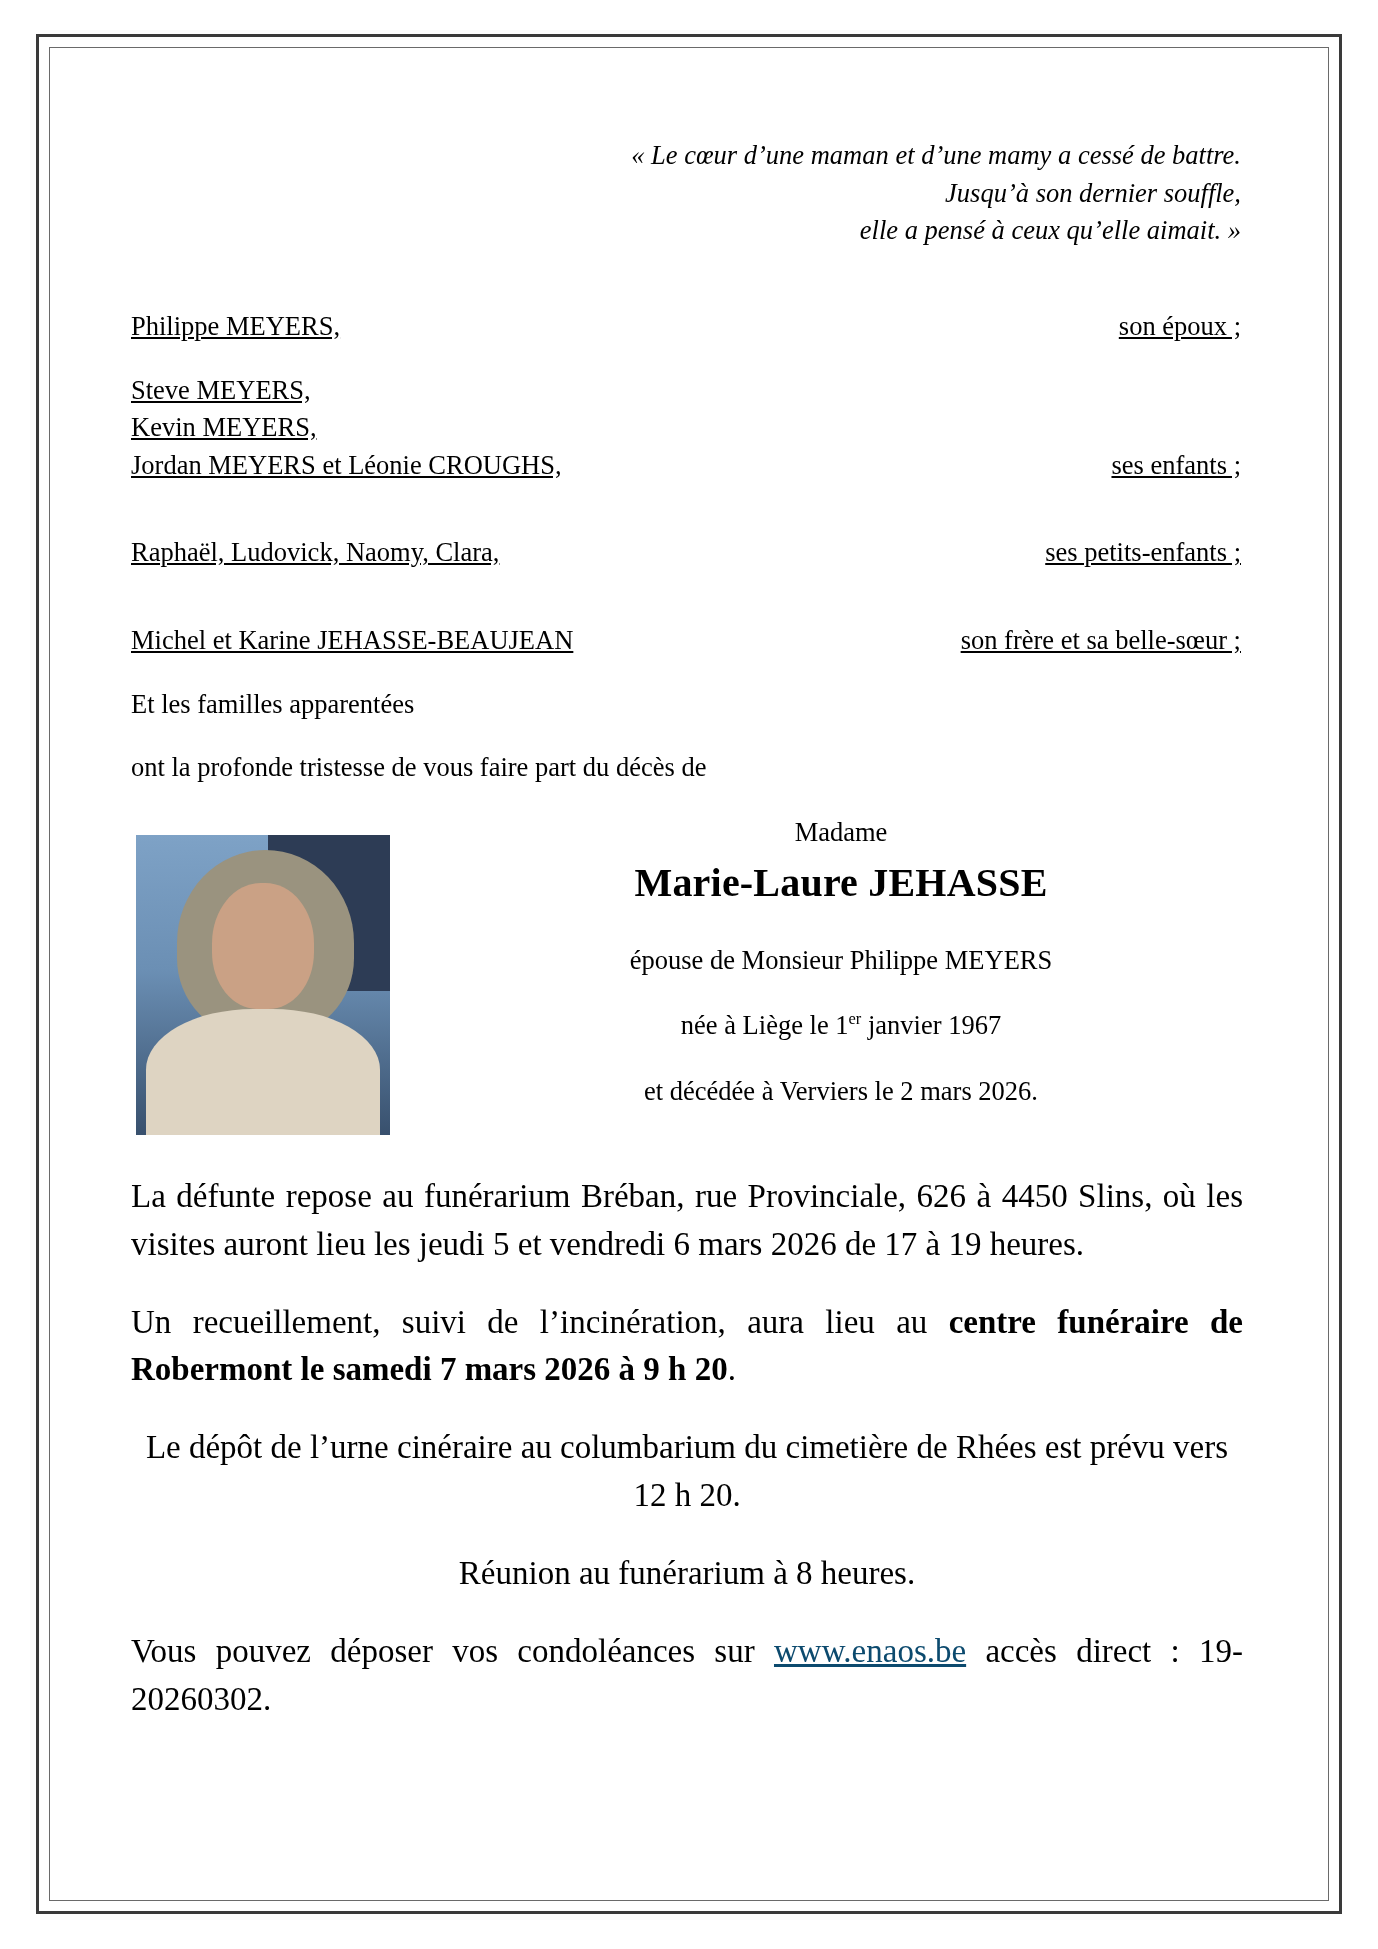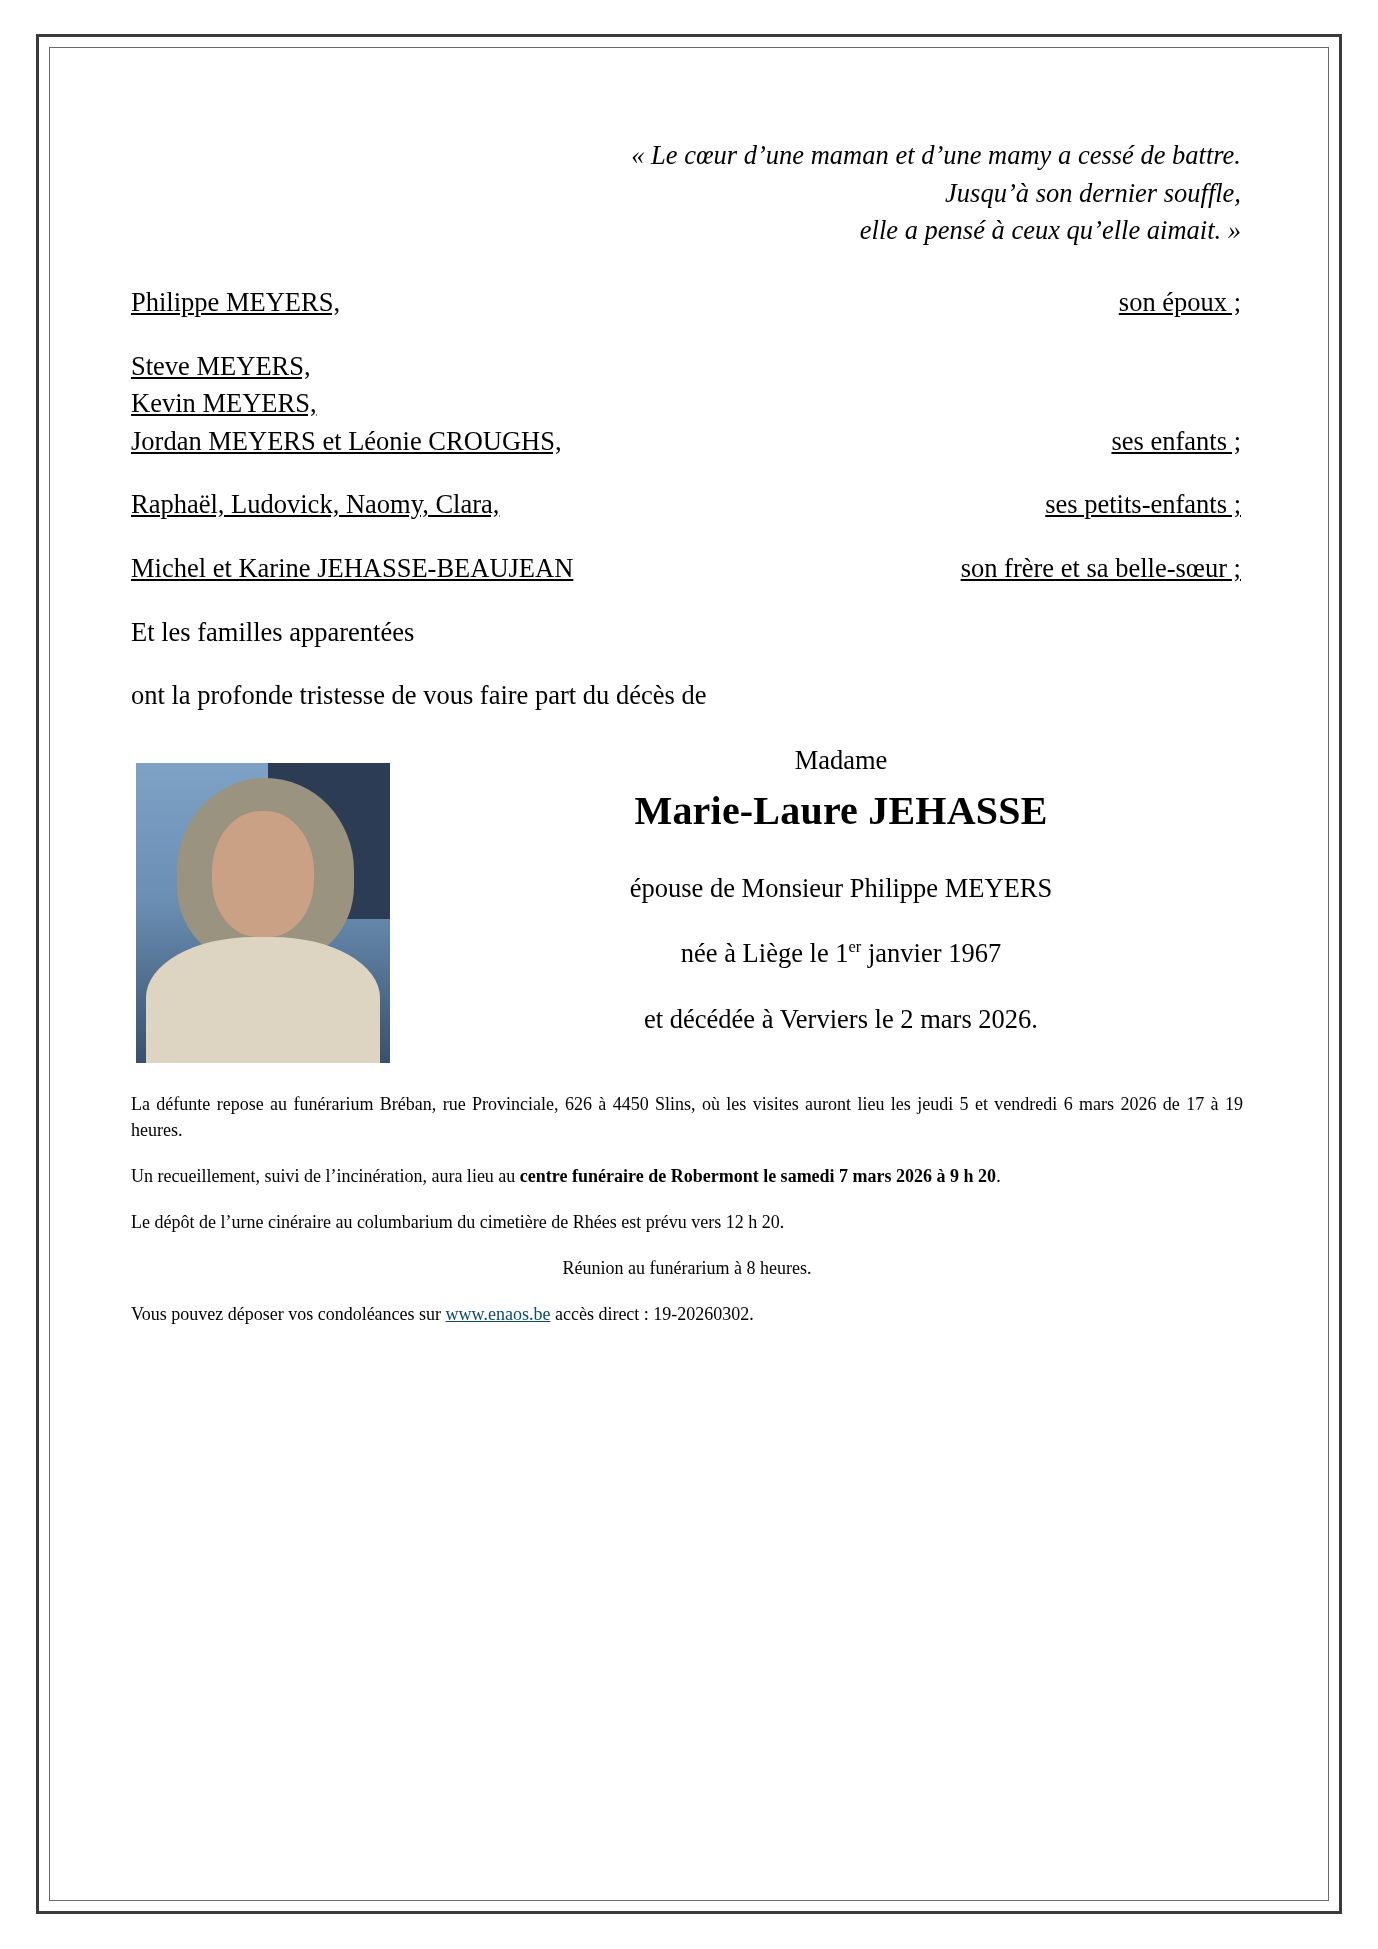--- a/index.html
+++ b/index.html
@@ -63,21 +63,21 @@
   
   .fam-block { margin-bottom: 26px; text-decoration: underline; }
   .fam-row {
     display: flex;
     justify-content: space-between;
     align-items: baseline;
     font-size: 26.5px;
     line-height: 1.42;
   }
   .fam-left { text-align: left; }
-  .fam-right { text-align: right; padding-right: 10px; white-space: nowrap; }
+  .fam-right { text-align: right; padding-right: 10px; white-space: nowrap; margin-top: 24px; }
   .fam-names div { line-height: 1.42; }
 
   .simple-line {
     font-size: 26.5px;
     line-height: 1.42;
     margin-bottom: 26px;
   }
 
   
   .deceased-section {
@@ -131,27 +131,27 @@
     font-size: 40px;
     font-weight: bold;
     margin-bottom: 28px;
     letter-spacing: 0.2px;
   }
   .deceased-line { margin-bottom: 26px; }
   sup { font-size: 0.62em; vertical-align: super; }
 
   
   .para {
-    font-size: 18px;
+    font-size: 33px;
     line-height: 1.45;
-    margin-top: 20px;
+    margin-top: 30px;
     text-align: justify;
     padding-right: 8px;
   }
-  .para.nojustify { text-align: left; }
+  .para.nojustify { text-align: center; }
   .para.center { text-align: center; }
   b { font-weight: bold; }
   .link {
     color: #0c4a6e;
     text-decoration: underline;
   }
 </style>
 </head>
 <body>
 

